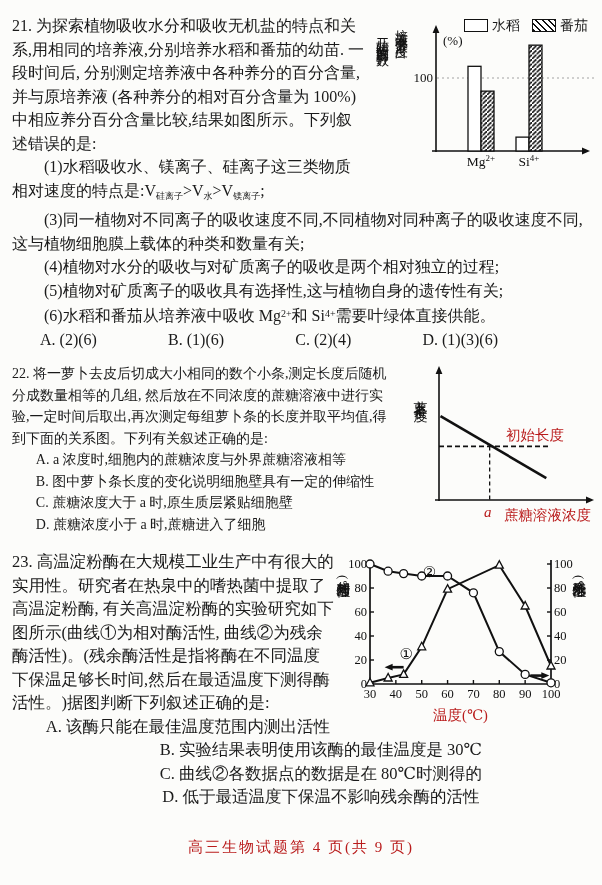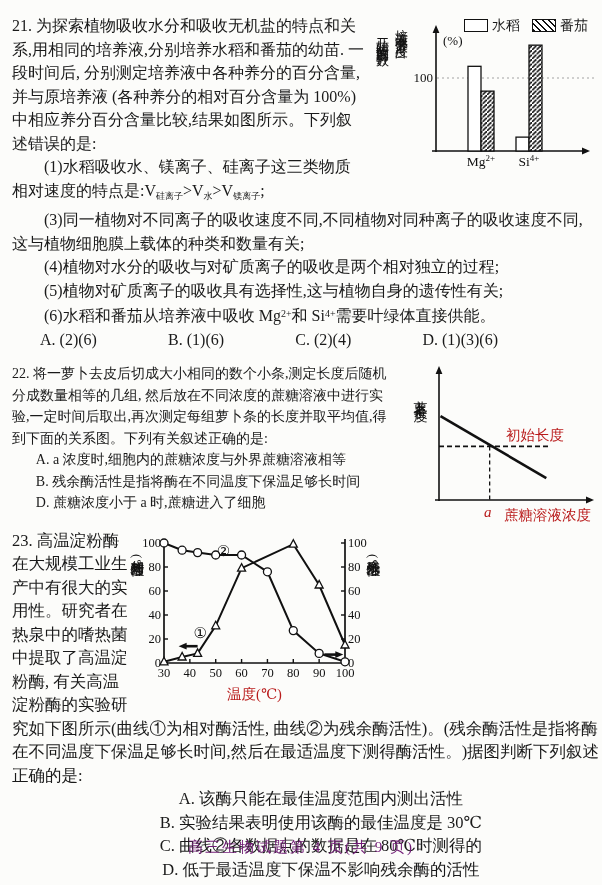--- a/index.html
+++ b/index.html
@@ -25,21 +25,21 @@
   .vlabel{position:absolute;writing-mode:vertical-rl;text-orientation:mixed;
           font-size:13px;line-height:16px;letter-spacing:2px;color:#111;white-space:nowrap;}
   .legend{position:absolute;left:94px;top:0;display:flex;gap:12px;align-items:flex-end;
           font-size:14px;z-index:2;}
   .lg-item{display:flex;align-items:center;gap:4px;}
   .lg-box{display:inline-block;width:22px;height:11px;border:1.6px solid #111;}
   .lg-box.open{background:#fff;}
   .lg-box.hatch{background:repeating-linear-gradient(45deg,#111 0 1.5px,#fff 1.5px 4.5px);}
   .ov{position:absolute;color:#b91c1c;white-space:nowrap;z-index:2;}
   .footer{position:absolute;left:0;top:838px;width:100%;text-align:center;
-          font-size:15px;letter-spacing:2px;color:#701a75;}
+          font-size:15px;letter-spacing:2px;color:#b91c1c;}
 </style>
 </head>
 <body>
 
 <div class="page">
 
   <section class="q21">
     <div class="chart c1">
       <div class="legend">
         <span class="lg-item">
@@ -100,21 +100,22 @@
           <line x1="39" y1="81.465" x2="150.75" y2="81.465" stroke="#111" stroke-width="1.8" stroke-dasharray="5,3"></line>
           <line x1="89.66" y1="81.465" x2="89.66" y2="135" stroke="#111" stroke-width="1.3" stroke-dasharray="4,3"></line>
         </svg>
       <div class="vlabel" style="left:12px;top:24px;font-size:14px;">萝卜条长度</div>
       <div class="ov" style="left:106px;top:60px;font-size:14.5px;">初始长度</div>
       <div class="ov" style="left:84px;top:137px;font-size:15px;font-style:italic;">a</div>
       <div class="ov" style="left:104px;top:140px;font-size:14.5px;">蔗糖溶液浓度</div>
     </div>
     <p class="stem">22. 将一萝卜去皮后切成大小相同的数个小条,测定长度后随机分成数量相等的几组, 然后放在不同浓度的蔗糖溶液中进行实验,一定时间后取出,再次测定每组萝卜条的长度并取平均值,得到下面的关系图。下列有关叙述正确的是:</p>
     <p class="opt">A. a 浓度时,细胞内的蔗糖浓度与外界蔗糖溶液相等</p>
-    <p class="opt">B. 残余酶活性是指将酶在不同温度下保温足够长时间</p>
+    <p class="opt">B. 图中萝卜条长度的变化说明细胞壁具有一定的伸缩性</p>
+    <p class="opt">C. 蔗糖浓度大于 a 时,原生质层紧贴细胞壁</p>
     <p class="opt">D. 蔗糖浓度小于 a 时,蔗糖进入了细胞</p>
   </section>
 
   <section class="q23">
     <div class="chart c3">
       <svg id="svg3" width="262" height="172">
           <line x1="32" y1="8" x2="32" y2="132" stroke="#111" stroke-width="1.7"></line>
           <line x1="213" y1="8" x2="213" y2="132" stroke="#111" stroke-width="1.7"></line>
           <line x1="31" y1="132" x2="214" y2="132" stroke="#111" stroke-width="1.7"></line>
           <line x1="32" y1="132" x2="36" y2="132" stroke="#111" stroke-width="1.4"></line>

